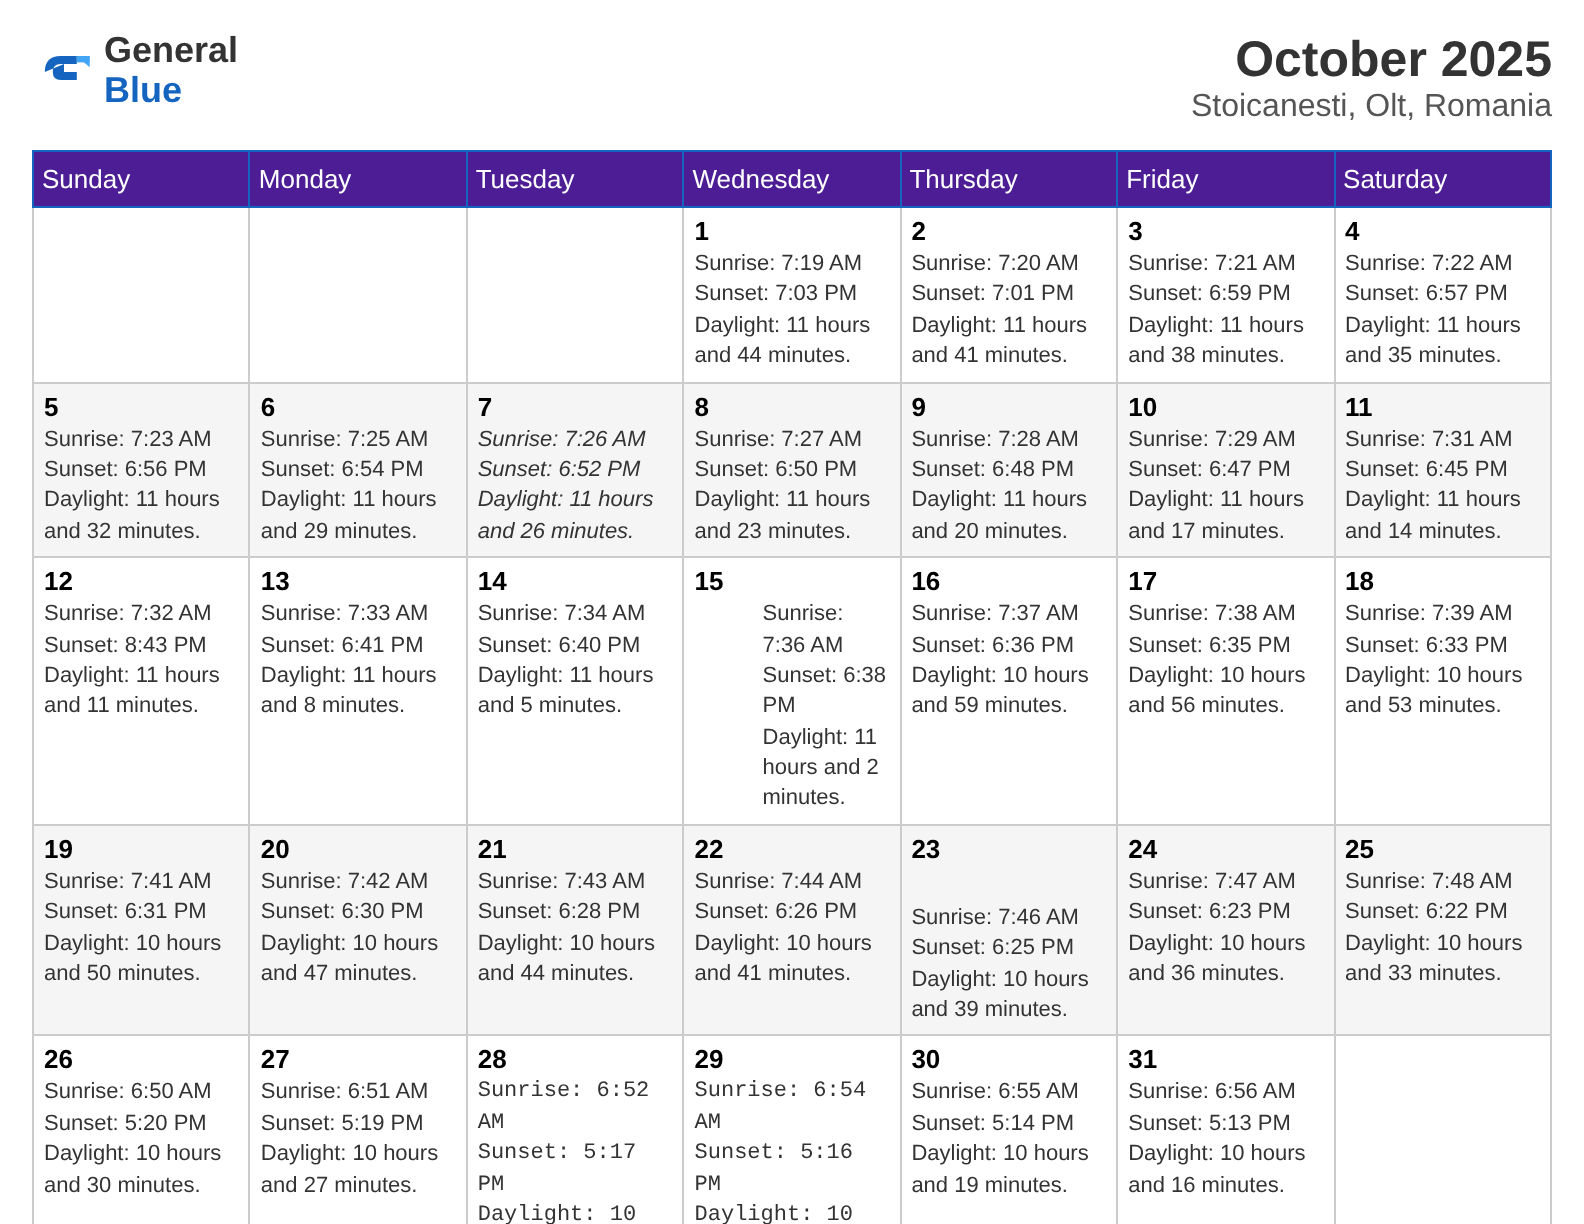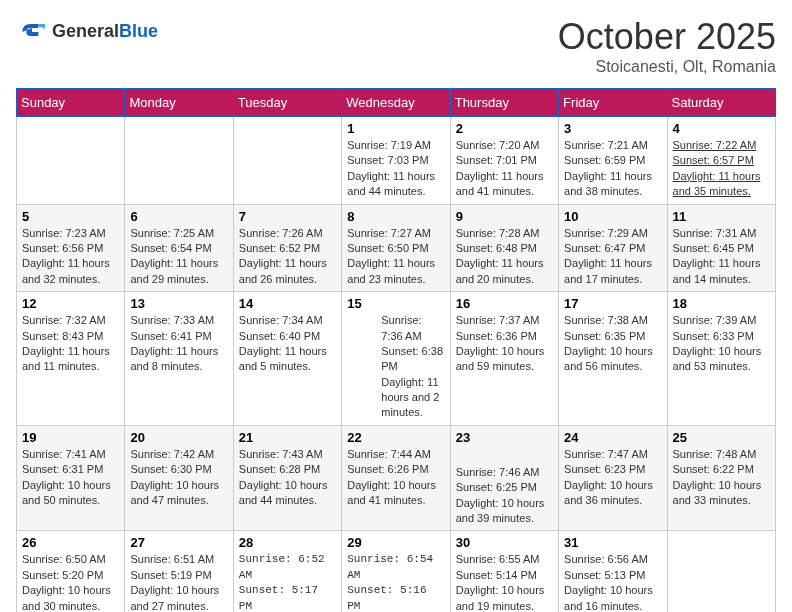--- a/index.html
+++ b/index.html
@@ -16,55 +16,56 @@
       align-items: flex-start;
       margin-bottom: 12px;
     }
     .logo {
       display: flex;
       align-items: center;
       gap: 4px;
     }
     .logo-text {
       display: flex;
+      flex-direction: column;
       line-height: 1.1;
     }
     .logo-general {
       font-size: 18px;
       font-weight: bold;
       color: #333;
     }
     .logo-blue {
       font-size: 18px;
       font-weight: bold;
       color: #1565c0;
     }
     .logo-icon {
       width: 32px;
       height: 32px;
     }
     .title-block {
       text-align: right;
     }
     .month-title {
-      font-size: 36px;
-      font-weight: normal;
+      font-size: 25px;
+      font-weight: bold;
       color: #333;
     }
     .location {
       font-size: 16px;
       color: #555;
     }
     .calendar {
       width: 100%;
       border-collapse: collapse;
       font-size: 11px;
     }
     .calendar th {
-      background: #be185d;
+      background: #4c1d95;
       color: #fff;
       padding: 6px 4px;
       text-align: left;
       font-size: 13px;
       font-weight: normal;
       border: 1px solid #1565c0;
     }
     .calendar td {
       vertical-align: top;
       padding: 4px 5px;
@@ -142,41 +143,41 @@
 Daylight: 11 hours and 41 minutes.</div>
         </td>
         <td>
           <span class="day-num">3</span>
           <div class="day-info" style="white-space: pre-line;">Sunrise: 7:21 AM
 Sunset: 6:59 PM
 Daylight: 11 hours and 38 minutes.</div>
         </td>
         <td>
           <span class="day-num">4</span>
-          <div class="day-info" style="white-space: pre-line; text-decoration: underline;">Sunrise: 7:22 AM
+          <div class="day-info" style="white-space: pre-line;">Sunrise: 7:22 AM
 Sunset: 6:57 PM
 Daylight: 11 hours and 35 minutes.</div>
         </td>
       </tr>
       <tr>
         <td>
           <span class="day-num">5</span>
           <div class="day-info" style="white-space: pre-line;">Sunrise: 7:23 AM
 Sunset: 6:56 PM
 Daylight: 11 hours and 32 minutes.</div>
         </td>
         <td>
           <span class="day-num">6</span>
           <div class="day-info" style="white-space: pre-line;">Sunrise: 7:25 AM
 Sunset: 6:54 PM
 Daylight: 11 hours and 29 minutes.</div>
         </td>
         <td>
           <span class="day-num">7</span>
-          <div class="day-info" style="white-space: pre-line;">Sunrise: 7:26 AM
+          <div class="day-info" style="white-space: pre-line; font-style: italic;">Sunrise: 7:26 AM
 Sunset: 6:52 PM
 Daylight: 11 hours and 26 minutes.</div>
         </td>
         <td>
           <span class="day-num">8</span>
           <div class="day-info" style="white-space: pre-line;">Sunrise: 7:27 AM
 Sunset: 6:50 PM
 Daylight: 11 hours and 23 minutes.</div>
         </td>
         <td>

